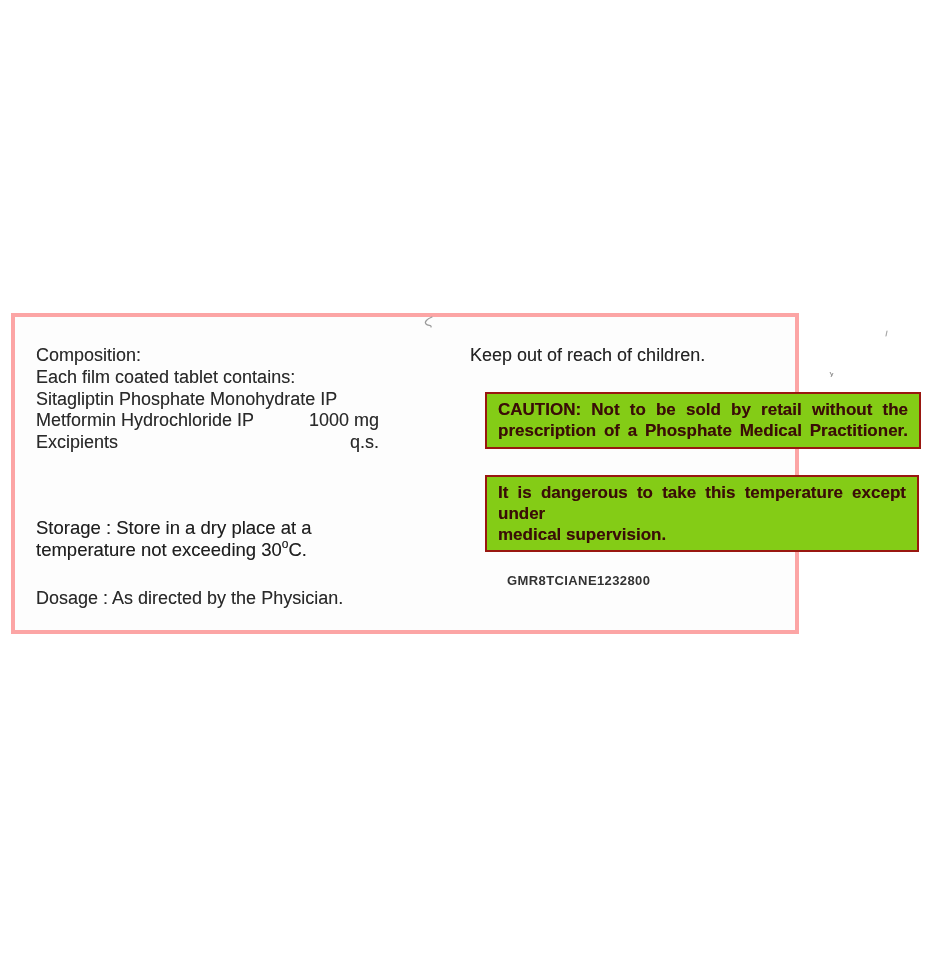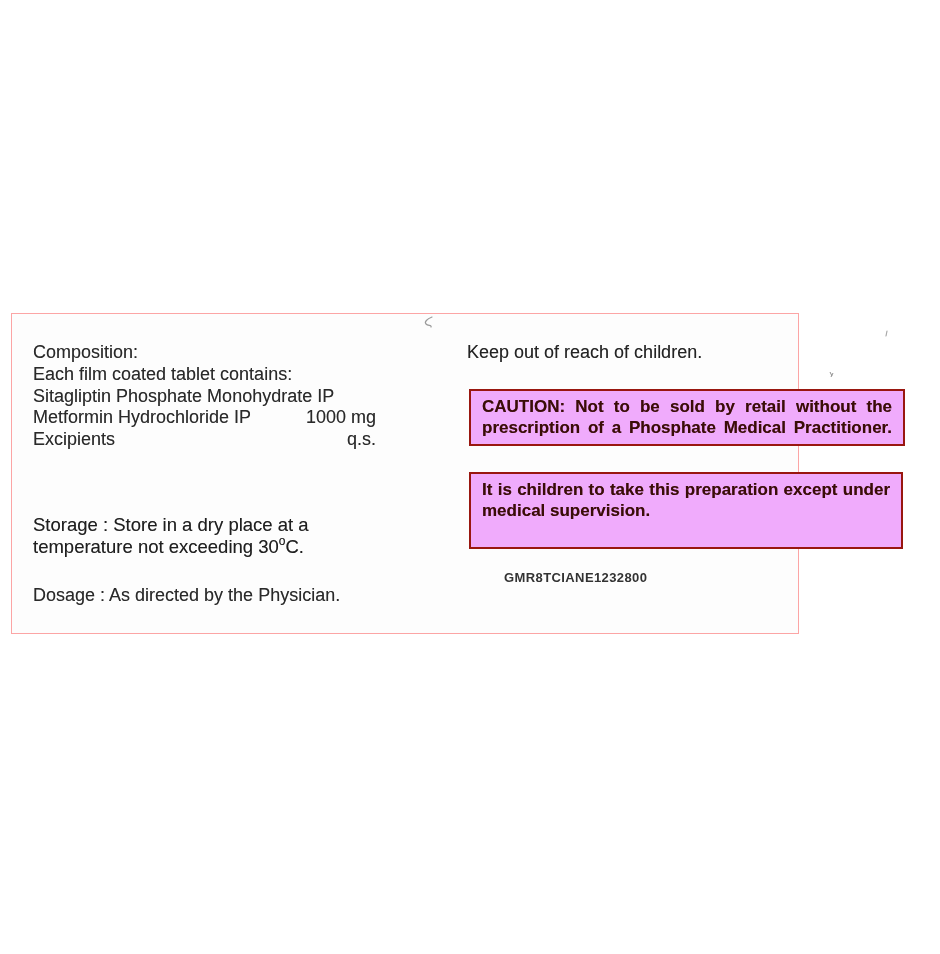--- a/index.html
+++ b/index.html
@@ -17,21 +17,21 @@
     color: #262626;
   }
   
   .label-card {
     position: absolute;
     left: 11px;
     top: 313px;
     width: 788px;
     height: 321px;
     box-sizing: border-box;
-    border: 1px solid #fca5a5;
+    border: 4px solid #fca5a5;
     background: #fdfdfd;
   }
   .label-card * { box-sizing: border-box; }
   .abs { position: absolute; }
 
   
   .comp-block {
     left: 21px;
     top: 28px;
     width: 343px;
@@ -75,23 +75,23 @@
   
   .children-line {
     left: 455px;
     top: 28px;
     font-size: 18px;
     color: #242424;
     text-shadow: 0 0 0.5px rgba(45,45,45,.4);
     white-space: nowrap;
   }
   .red-box {
-    left: 457px;
+    left: 470px;
     width: 436px;
-    background: #f0abfc;
+    background: #84cc16;
     border: 2px solid #991710;
     color: #3a0d07;
     font-size: 17px;
     font-weight: 700;
     line-height: 21px;
     padding: 5px 11px 0 11px;
     text-shadow: 0 0 0.6px rgba(60,10,5,.5);
   }
   .red-box .jline {
     text-align: justify;
@@ -146,21 +146,21 @@
     <div class="abs children-line">Keep out of reach of children.</div>
 
     <div class="abs dosage-line">Dosage : As directed by the Physician.</div>
 
     <div class="abs red-box caution-box">
       <div class="jline">CAUTION: Not to be sold by retail without the</div>
       <div class="jline">prescription of a Phosphate Medical Practitioner.</div>
     </div>
 
     <div class="abs red-box schedule-box">
-      <div class="jline">It is children to take this preparation except under</div>
+      <div class="jline">It is dangerous to take this temperature except under</div>
       <div>medical supervision.</div>
     </div>
 
     <div class="abs batch-code">GMR8TCIANE1232800</div>
 
   </div>
 
   <div class="artifact" style="left:420px; top:316px;">
     <svg width="18" height="14" viewBox="0 0 18 14">
       <path d="M12,1 C7,3 4,6 6,8 C8,10 12,9 11,11" fill="none" stroke="#9a9a9a" stroke-width="1.2" stroke-linecap="round"></path>

